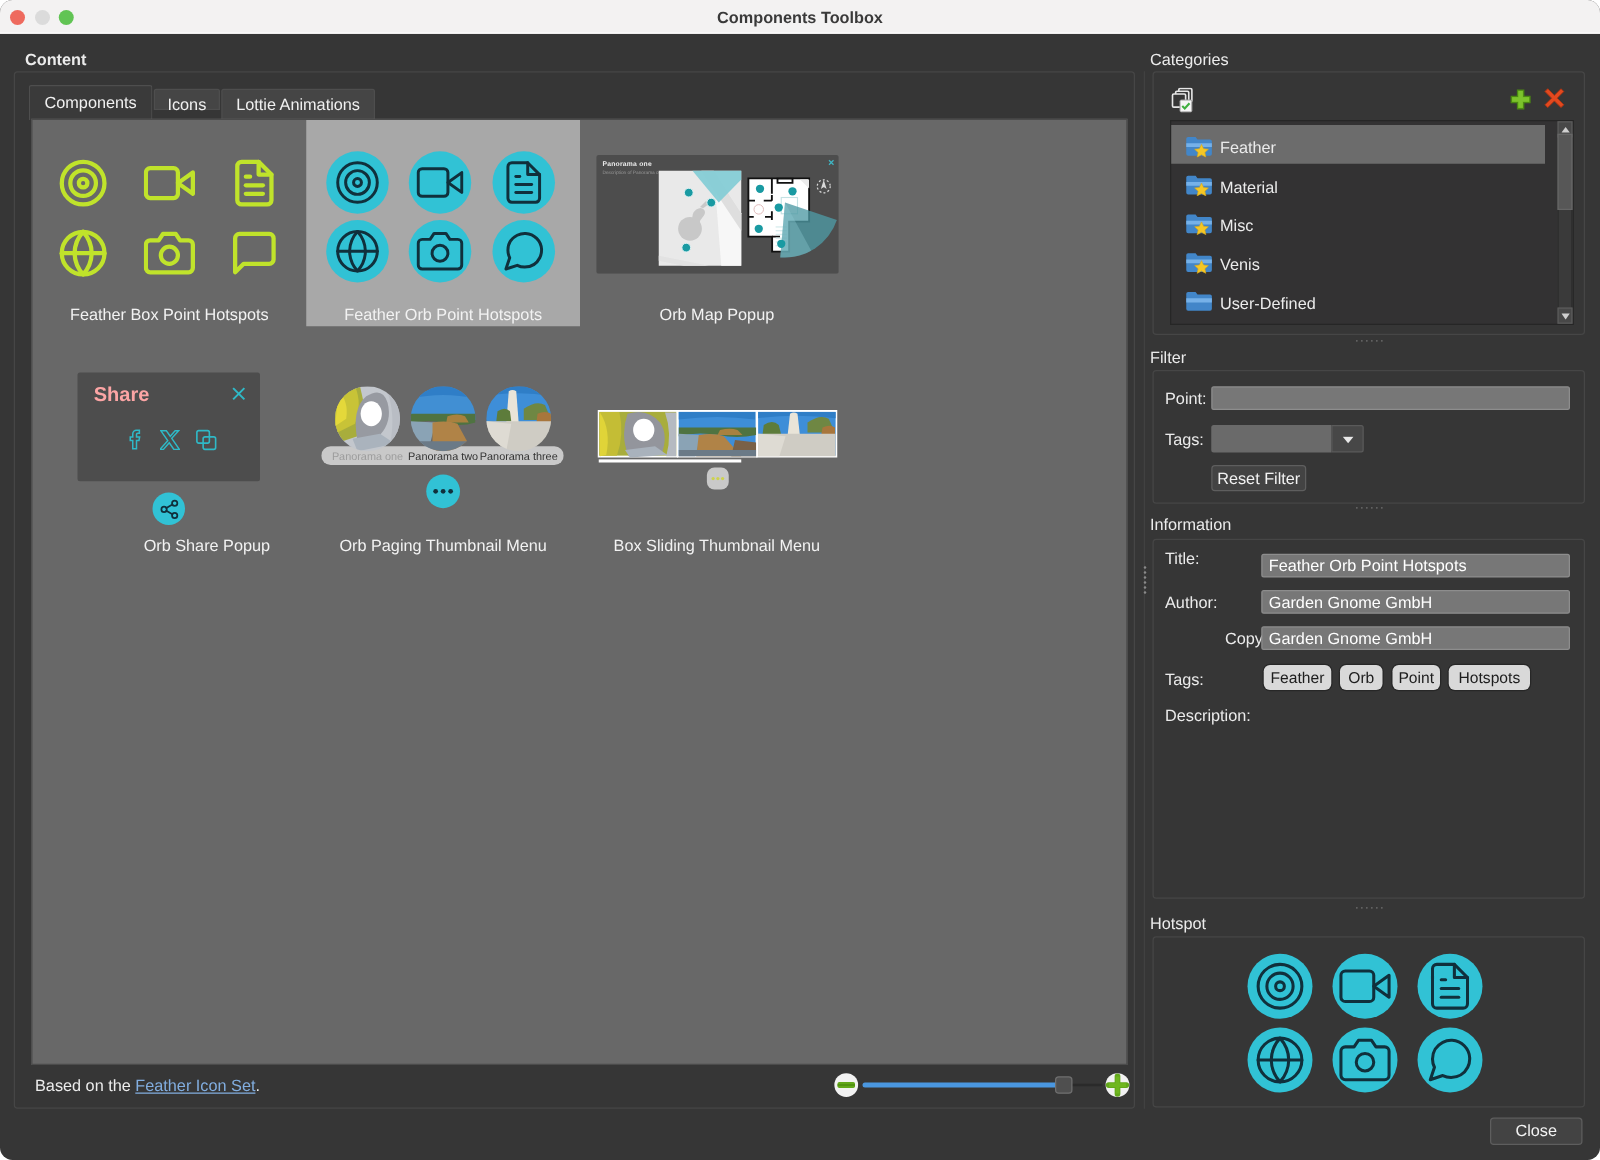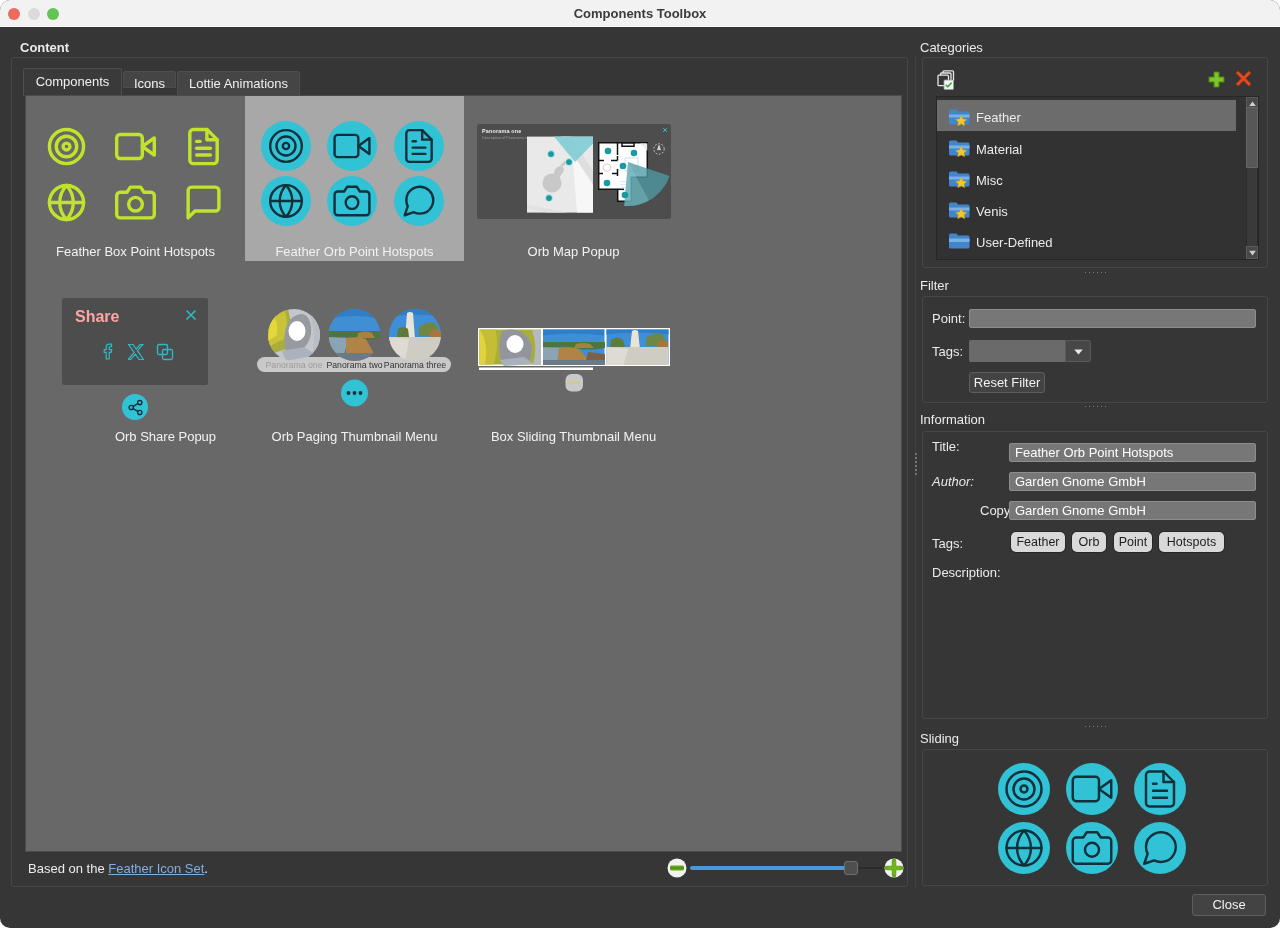--- a/index.html
+++ b/index.html
@@ -385,33 +385,33 @@
   <div class="abs" style="left:969px; top:340px; width:96px; height:22px; background:#6a6a6a; border-radius:2px 0 0 2px;"></div>
   <div class="abs" style="left:1065px; top:340px; width:26px; height:22px; background:#474747; border:1px solid #5a5a5a; border-radius:0 2px 2px 0;"></div>
   <svg class="abs" style="left:1073.5px; top:348.5px;" width="9" height="6" viewBox="0 0 9 6">
       <path d="M4.5 5.6 L8.8 0.4 H0.2 Z" fill="#e8e8e8"></path>
     </svg>
   <div class="btn" style="left:969px; top:372px; width:76px; height:21px; line-height:19px;">Reset Filter</div>
 
   <div class="abs lbl" style="left:920px; top:412px;">Information</div>
   <div class="abs gbox" style="left:922px; top:431px; width:346px; height:288px;"></div>
   <div class="abs lbl" style="left:932px; top:439px;">Title:</div>
-  <div class="abs lbl" style="left:932px; top:474px;font-style:italic;">Author:</div>
+  <div class="abs lbl" style="left:932px; top:474px;">Author:</div>
   <div class="abs lbl" style="left:980px; top:503px;">Copyright:</div>
   <div class="abs lbl" style="left:932px; top:536px;">Tags:</div>
   <div class="abs lbl" style="left:932px; top:565px;">Description:</div>
   <div class="field" style="left:1009px; top:443px; width:247px; height:19px;">Feather Orb Point Hotspots</div>
   <div class="field" style="left:1009px; top:472px; width:247px; height:19px;">Garden Gnome GmbH</div>
   <div class="field" style="left:1009px; top:501px; width:247px; height:19px;">Garden Gnome GmbH</div>
   <div class="chip" style="left:1011px; top:532px; width:54px;">Feather</div>
   <div class="chip" style="left:1072px; top:532px; width:34px;">Orb</div>
   <div class="chip" style="left:1114px; top:532px; width:38px;">Point</div>
   <div class="chip" style="left:1159px; top:532px; width:65px;">Hotspots</div>
 
-  <div class="abs lbl" style="left:920px; top:731px;">Sliding</div>
+  <div class="abs lbl" style="left:920px; top:731px;">Hotspot</div>
   <div class="abs gbox" style="left:922px; top:749px; width:346px; height:137px;"></div>
 
   <div class="orb" style="left:998px; top:762.5px; width:52px; height:52px;">
       <svg style="margin:5px" width="42" height="42" viewBox="0 0 24 24" fill="none" stroke="#10303c" stroke-width="1.4" stroke-linecap="round" stroke-linejoin="round">
         <circle cx="12" cy="12" r="10"></circle>
         <circle cx="12" cy="12" r="6"></circle>
         <circle cx="12" cy="12" r="2"></circle>
       </svg>
     </div>
   <div class="orb" style="left:1066px; top:762.5px; width:52px; height:52px;">

